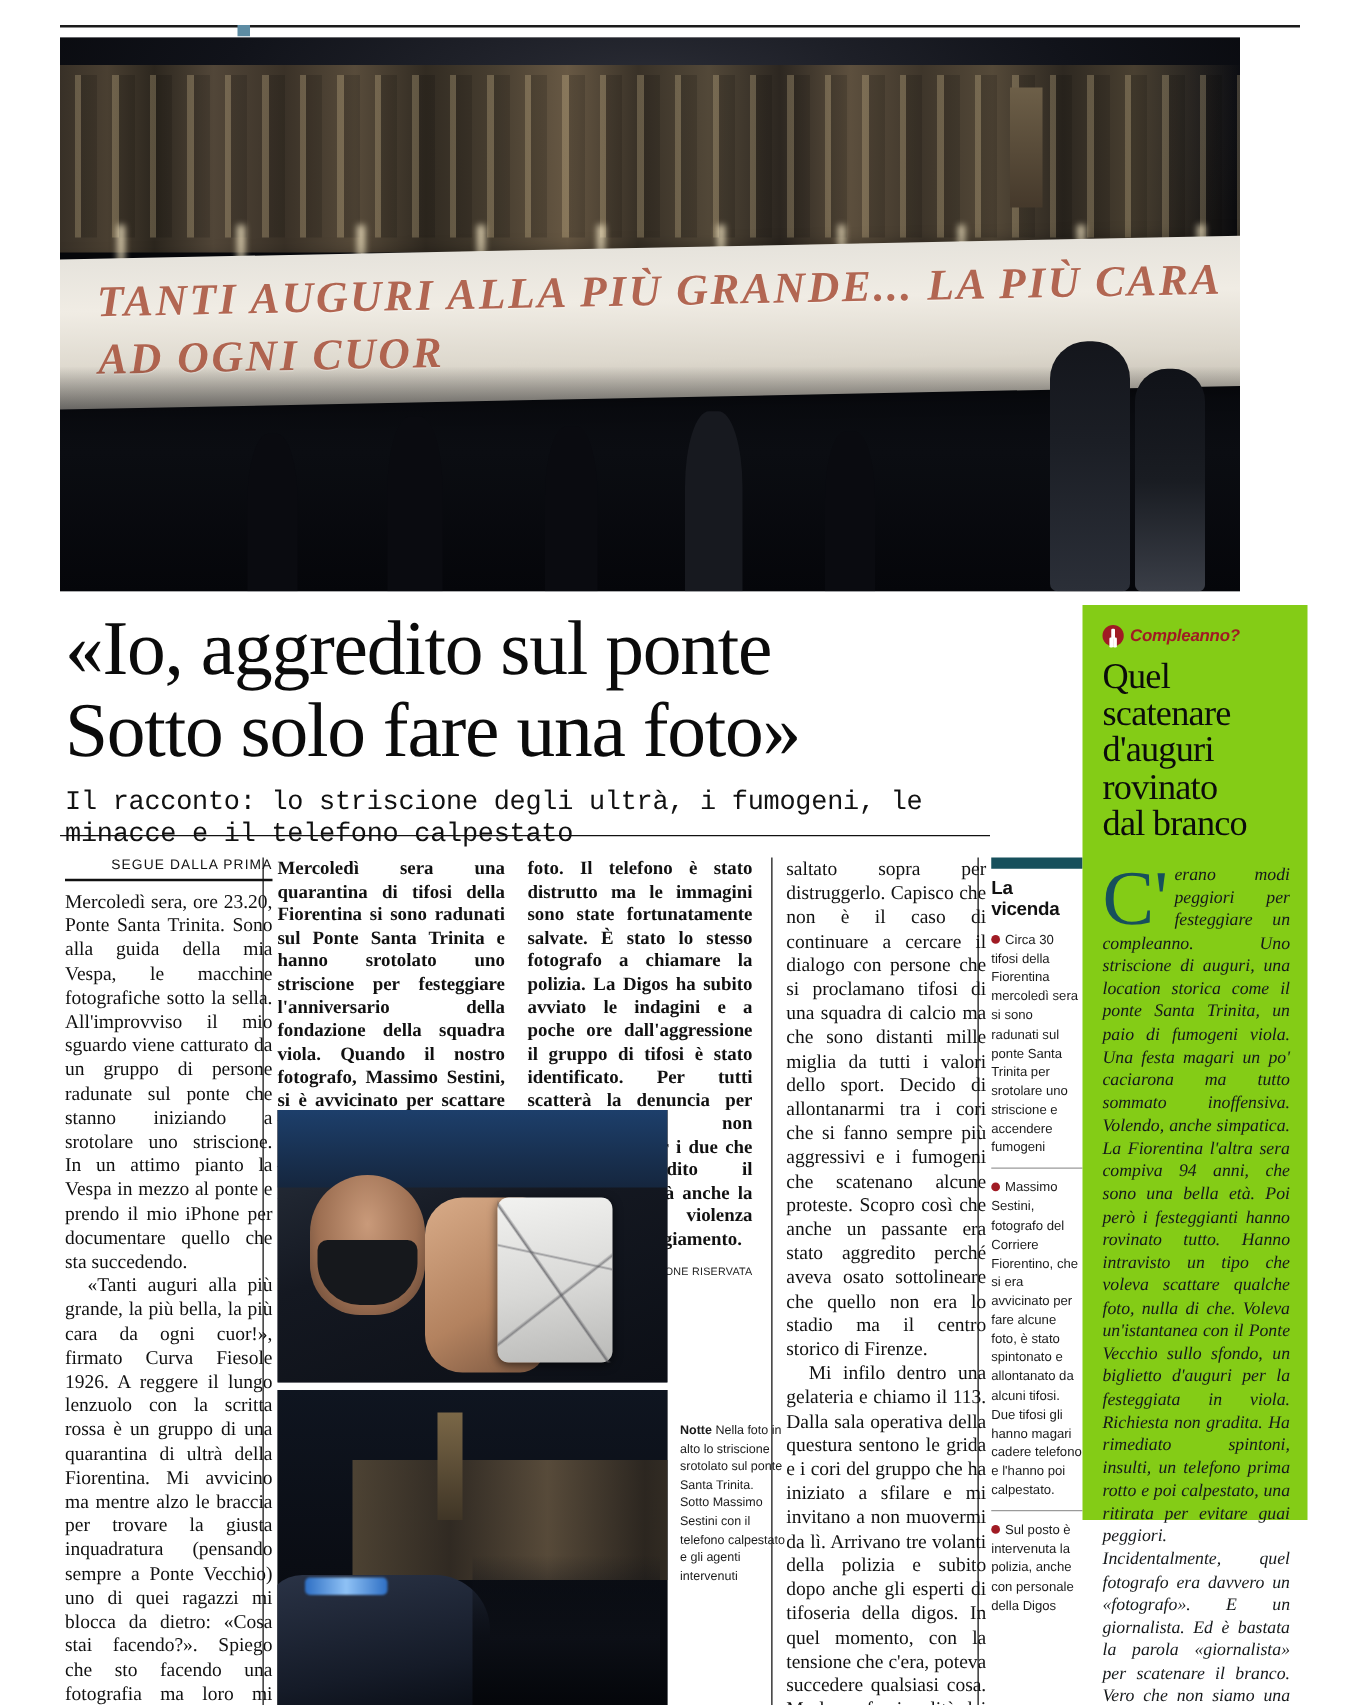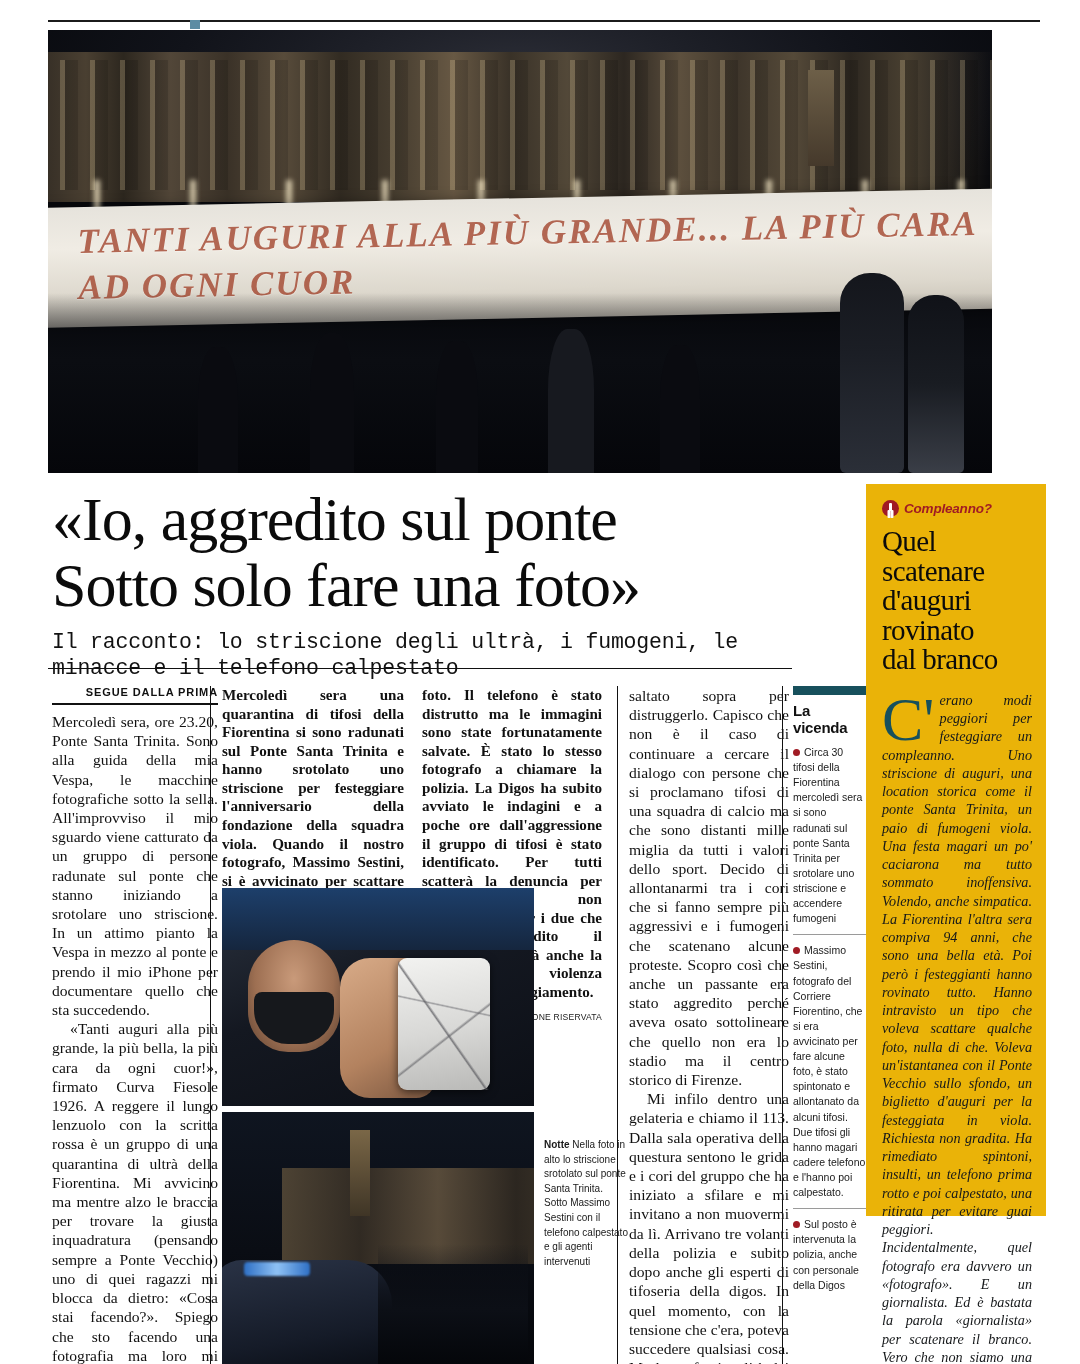--- a/index.html
+++ b/index.html
@@ -112,21 +112,21 @@
     position:absolute; left:48px; top:668px; width:744px; height:1px; background:#111;
   }
 
   
   .col { position:absolute; font-family:"Liberation Serif", serif; color:#111; }
   .col p { margin:0; text-align:justify; }
   .col p + p { text-indent:1.15em; }
 
   .c1 { left:52px; top:686px; width:166px; }
   .c1 .kicker {
-    font-family:"Liberation Sans", sans-serif; font-size:11px; font-weight:700;
+    font-family:"Liberation Sans", sans-serif; font-size:11px; font-weight:400;
     letter-spacing:.9px; text-align:right; color:#111; padding-bottom:5px;
   }
   .c1 .kicker-rule { height:2px; background:#111; margin-bottom:7px; }
   .c1 .body { font-size:15.6px; line-height:1.232; }
 
   .c2 { left:222px; top:686px; width:182px; }
   .c2 .body { font-size:15.1px; line-height:1.23; font-weight:700; }
 
   .c3 { left:422px; top:686px; width:180px; }
   .c3 .body { font-size:15.1px; line-height:1.23; font-weight:700; }
@@ -159,21 +159,21 @@
   }
   .vicenda .item:last-child { border-bottom:none; }
   .vicenda .dot {
     display:inline-block; width:7px; height:7px; border-radius:50%;
     background:#a01b24; margin-right:4px; vertical-align:baseline;
   }
 
   
   .opinion {
     position:absolute; left:866px; top:484px; width:180px; height:732px;
-    background:#eab308; padding:16px 14px 0 16px;
+    background:#84cc16; padding:16px 14px 0 16px;
   }
   .op-kicker {
     font-family:"Liberation Sans", sans-serif; font-size:13.5px; font-weight:700;
     font-style:italic; color:#a01b24; letter-spacing:-.2px;
     display:flex; align-items:center; gap:5px; margin-bottom:10px;
   }
   .op-badge {
     width:17px; height:17px; border-radius:50%; background:#a01b24;
     position:relative; flex:none;
   }

